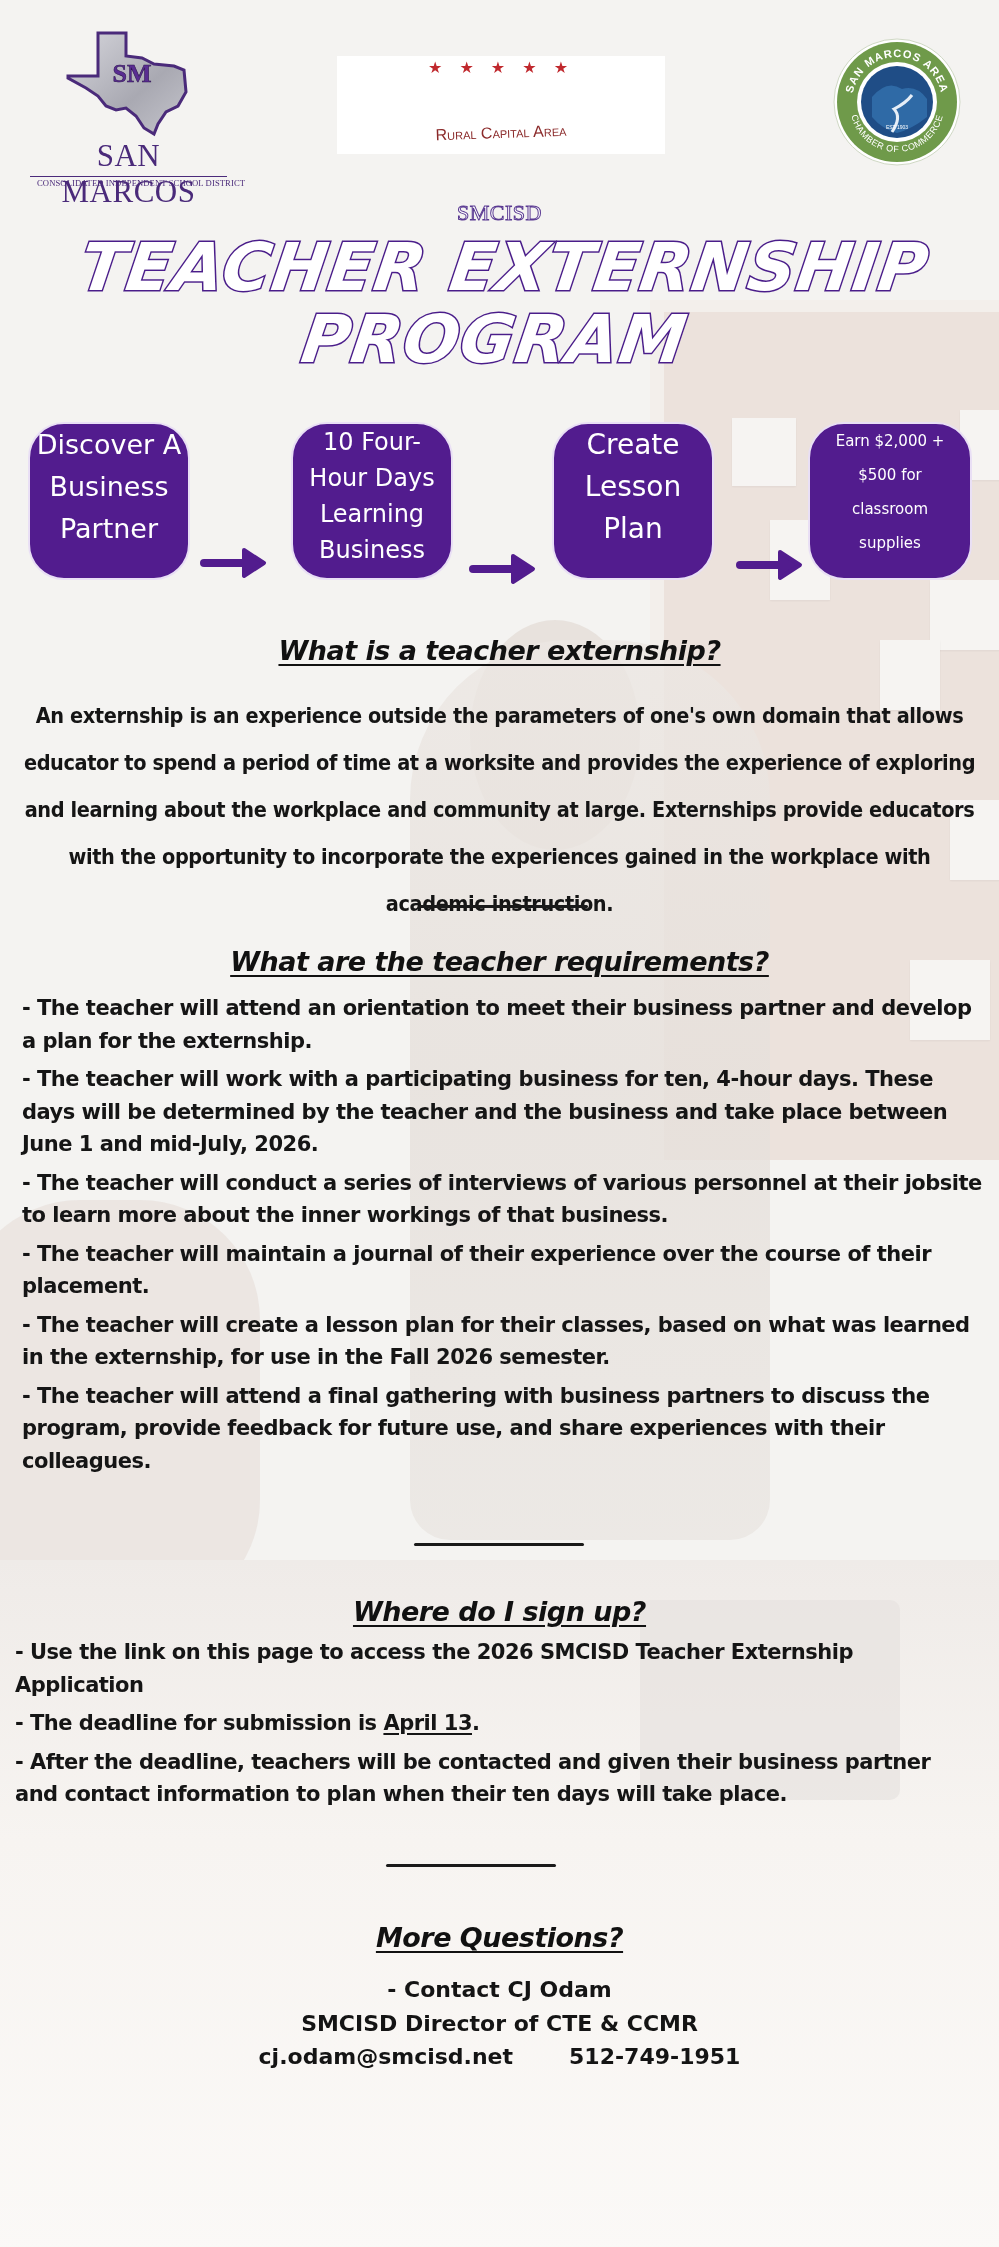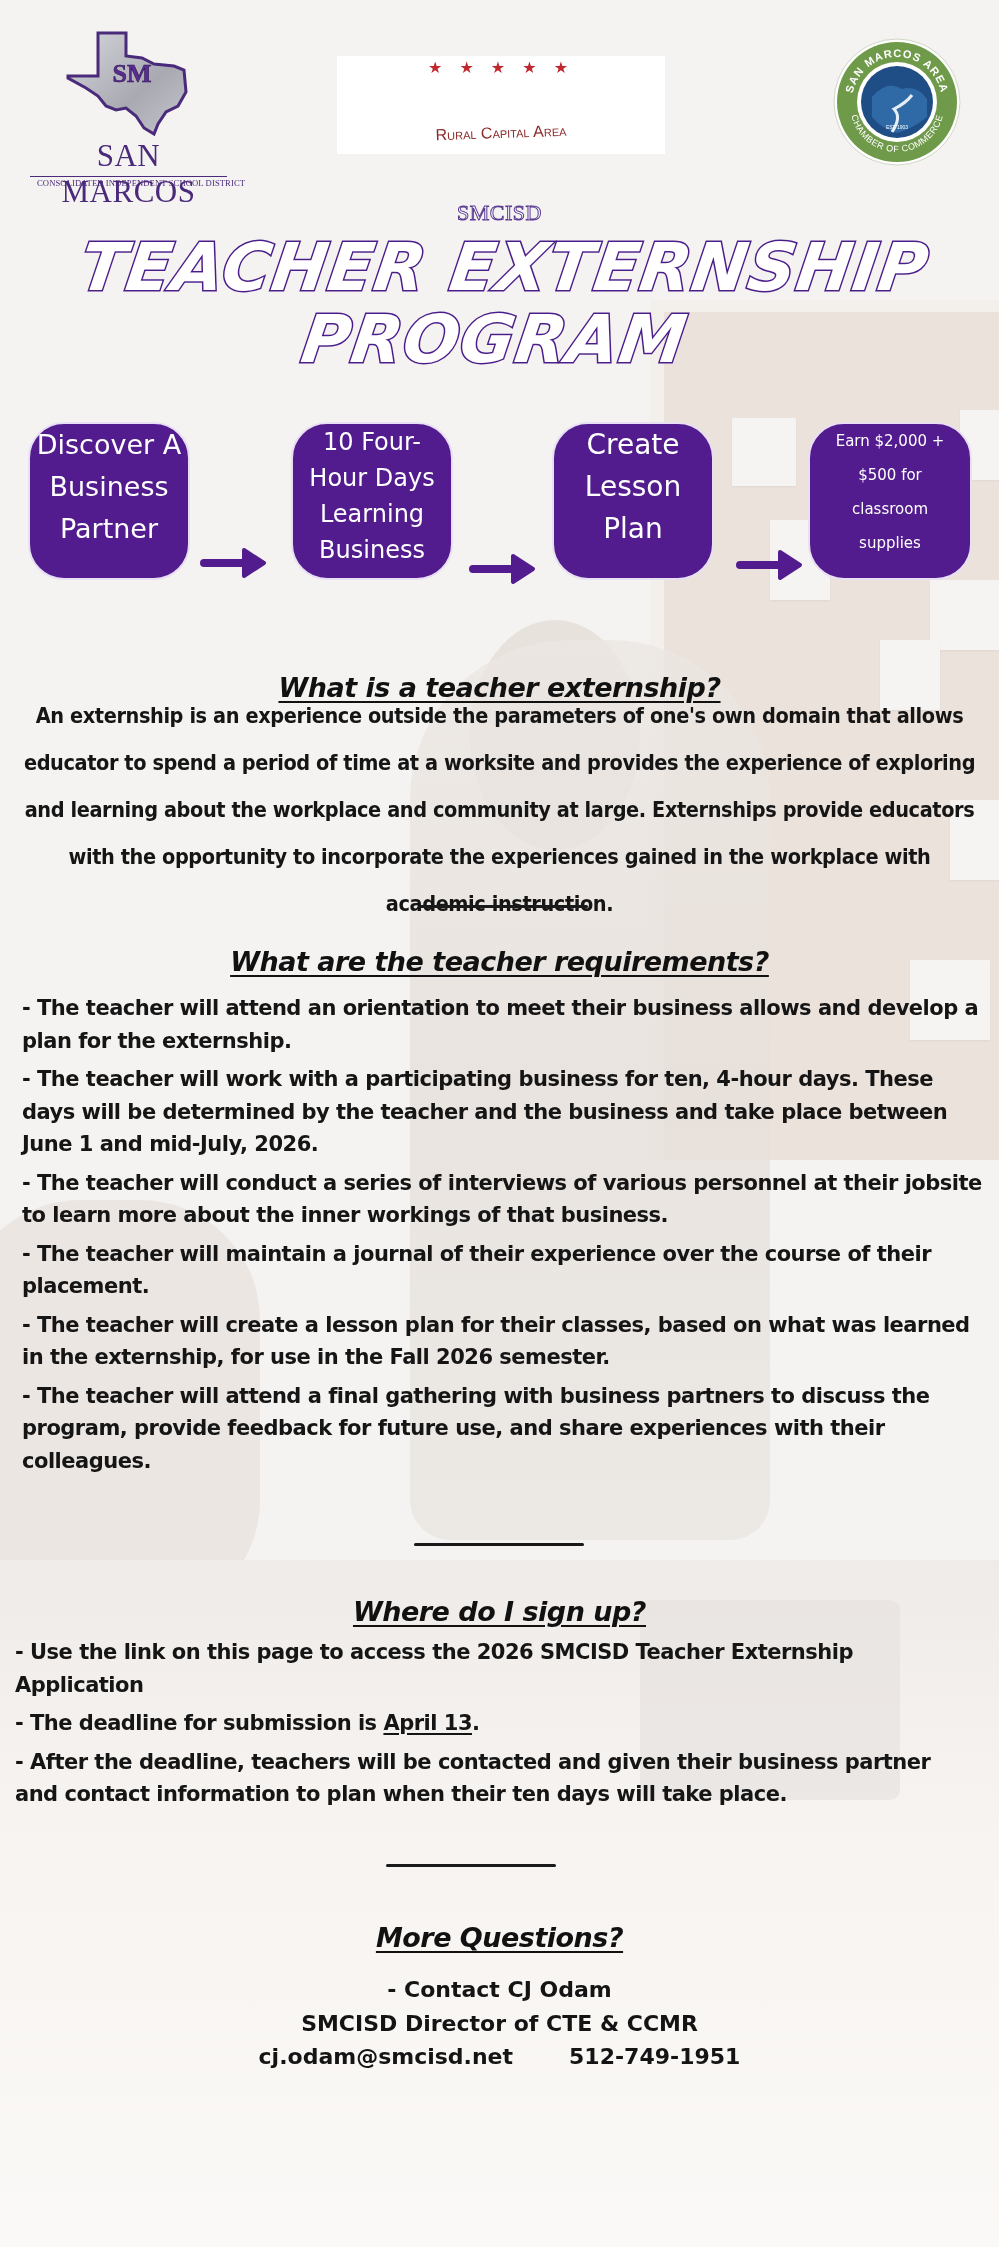--- a/index.html
+++ b/index.html
@@ -230,28 +230,28 @@
   </svg>
   <div class="step s4">
     <div>
       <span>Earn $2,000 +</span>
       <span>$500 for</span>
       <span>classroom</span>
       <span>supplies</span>
     </div>
   </div>
 
-  <div class="heading" style="top:672px;">What is a teacher externship?</div>
+  <div class="heading" style="top:635px;">What is a teacher externship?</div>
   <div class="para-center" style="top:692px;">An externship is an experience outside the parameters of one's own domain that allows educator to spend a period of time at a worksite and provides the experience of exploring and learning about the workplace and community at large. Externships provide educators with the opportunity to incorporate the experiences gained in the workplace with academic instruction.</div>
 
   <div class="divider" style="left:418px;top:905px;"></div>
 
   <div class="heading" style="top:946px;">What are the teacher requirements?</div>
   <div class="list" style="top:992px;">
-    <p>- The teacher will attend an orientation to meet their business allows and develop a plan for the externship.</p>
+    <p>- The teacher will attend an orientation to meet their business partner and develop a plan for the externship.</p>
     <p>- The teacher will work with a participating business for ten, 4-hour days. These days will be determined by the teacher and the business and take place between June 1 and mid-July, 2026.</p>
     <p>- The teacher will conduct a series of interviews of various personnel at their jobsite to learn more about the inner workings of that business.</p>
     <p>- The teacher will maintain a journal of their experience over the course of their placement.</p>
     <p>- The teacher will create a lesson plan for their classes, based on what was learned in the externship, for use in the Fall 2026 semester.</p>
     <p>- The teacher will attend a final gathering with business partners to discuss the program, provide feedback for future use, and share experiences with their colleagues.</p>
   </div>
 
   <div class="divider" style="left:414px;top:1543px;"></div>
 
   <div class="heading" style="top:1596px;">Where do I sign up?</div>

